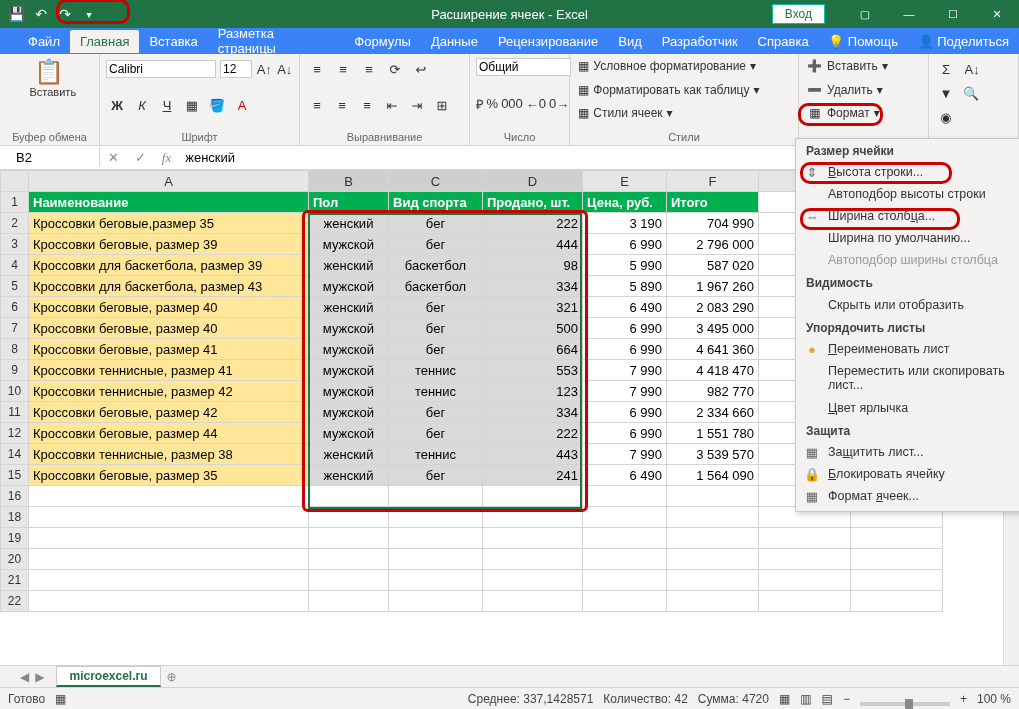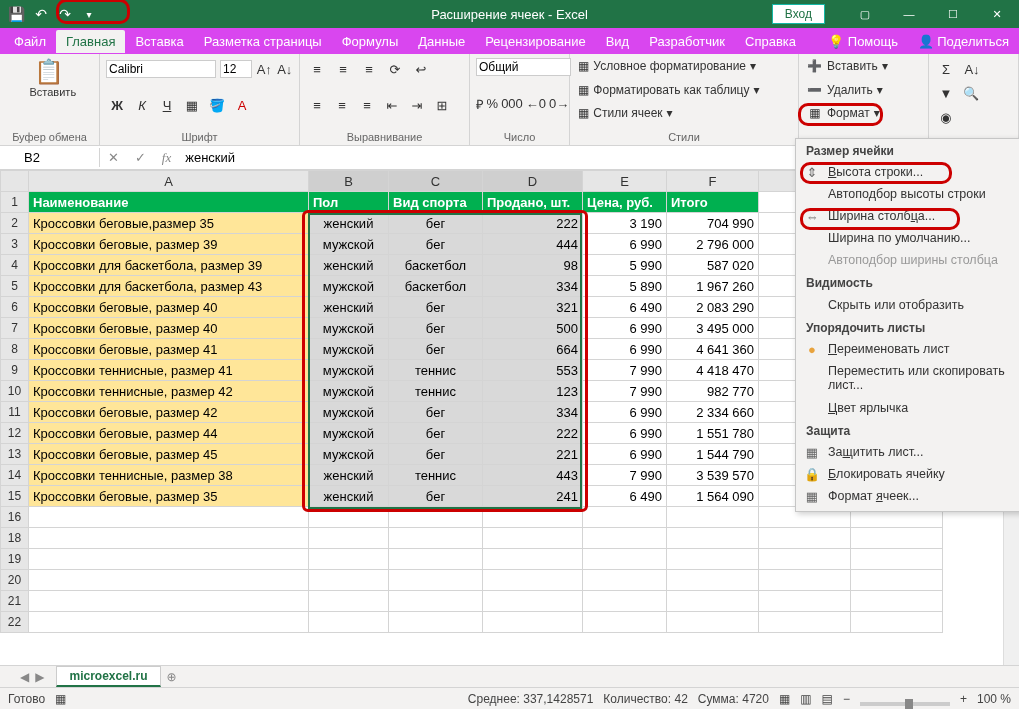--- a/index.html
+++ b/index.html
@@ -8,21 +8,21 @@
 
 .titlebar { height: 28px; background: #217346; color: #fff; display: flex; align-items: center; position: relative; }
 .titlebar .qat { display: flex; gap: 2px; padding-left: 6px; align-items: center; }
 .titlebar .qat span { width: 22px; height: 22px; display: inline-flex; align-items: center; justify-content: center; color: #fff; font-size: 14px; }
 .titlebar .title { position: absolute; left: 50%; transform: translateX(-50%); font-size: 13px; }
 .titlebar .wincontrols { margin-left: auto; display: flex; align-items: center; gap: 0; }
 .titlebar .loginbtn { background: #fff; color: #217346; padding: 2px 12px; font-size: 12px; margin-right: 18px; border: 1px solid #14b8a6; }
 .titlebar .wincontrols span.wc { width: 44px; height: 28px; display: inline-flex; align-items: center; justify-content: center; font-size: 11px; }
 
 
-.menubar { height: 26px; background: #d946ef; color: #fff; display: flex; align-items: center; padding-left: 4px; }
+.menubar { height: 26px; background: #3b82f6; color: #fff; display: flex; align-items: center; padding-left: 18px; }
 .menubar .tab { padding: 4px 10px; font-size: 13px; cursor: pointer; }
 .menubar .tab.active { background: #f3f2f1; color: #217346; border-radius: 2px 2px 0 0; position: relative; }
 .menubar .homehighlight { position: absolute; border: 3px solid #cc0000; border-radius: 10px; pointer-events: none; }
 .menubar .right { margin-left: auto; display: flex; }
 .menubar .right .tab { display: flex; align-items: center; gap: 3px; }
 
 
 .ribbon { height: 92px; background: #f3f2f1; border-bottom: 1px solid #d4d4d4; display: flex; position: relative; }
 .ribbon .group { border-right: 1px solid #d4d4d4; padding: 4px 6px 2px 6px; display: flex; flex-direction: column; justify-content: space-between; }
 .ribbon .group .gtitle { text-align: center; font-size: 11px; color: #666; margin-top: 2px; }
@@ -33,21 +33,21 @@
 .ribbon .bigbtn .ic { font-size: 24px; display: block; }
 .ribbon select, .ribbon input { font-size: 12px; border: 1px solid #ccc; background: #fff; padding: 1px 2px; }
 .ribbon .styles { flex: 1; }
 .ribbon .cells-group { width: 130px; }
 .ribbon .styleitem, .ribbon .cellitem { font-size: 12px; color: #333; display: flex; align-items: center; gap: 4px; padding: 1px 2px; }
 .ribbon .cellitem .ic { width: 16px; text-align: center; }
 .formathl { position: absolute; border: 3px solid #cc0000; border-radius: 10px; pointer-events: none; }
 
 
 .formulabar { height: 24px; border-bottom: 1px solid #d4d4d4; display: flex; align-items: center; background: #fff; }
-.formulabar .namebox { width: 100px; border: none; padding: 2px 24px; font-size: 13px; border-right: 1px solid #d4d4d4; }
+.formulabar .namebox { width: 100px; border: none; padding: 2px 16px; font-size: 13px; border-right: 1px solid #d4d4d4; }
 .formulabar .fxbtn { padding: 0 8px; color: #888; }
 .formulabar .fxbtn.fx { font-style: italic; font-family: serif; }
 .formulabar .fxinput { flex: 1; border: none; padding: 2px 6px; font-size: 13px; }
 
 
 .gridwrap { position: absolute; top: 170px; left: 0; right: 0; bottom: 44px; overflow: hidden; }
 table.grid { border-collapse: collapse; table-layout: fixed; }
 table.grid th, table.grid td { border: 1px solid #d4d4d4; height: 21px; font-size: 13px; white-space: nowrap; overflow: hidden; }
 table.grid th { background: #e6e6e6; color: #333; font-weight: normal; }
 table.grid th.colh { background: #e6e6e6; text-align: center; }
@@ -363,31 +363,20 @@
           <td class="namecell">Кроссовки беговые, размер 44</td>
           <td class="selcell">мужской</td>
           <td class="selcell">бег</td>
           <td class="selcell numcell">222</td>
           <td class="numcell">6 990</td>
           <td class="numcell">1 551 780</td>
           <td></td>
           <td></td>
         </tr>
         <tr>
-          <th class="rowh">13</th>
-          <td class="namecell">Кроссовки беговые, размер 45</td>
-          <td class="selcell">мужской</td>
-          <td class="selcell">бег</td>
-          <td class="selcell numcell">221</td>
-          <td class="numcell">6 990</td>
-          <td class="numcell">1 544 790</td>
-          <td></td>
-          <td></td>
-        </tr>
-        <tr>
           <th class="rowh">14</th>
           <td class="namecell">Кроссовки теннисные, размер 38</td>
           <td class="selcell">женский</td>
           <td class="selcell">теннис</td>
           <td class="selcell numcell">443</td>
           <td class="numcell">7 990</td>
           <td class="numcell">3 539 570</td>
           <td></td>
           <td></td>
         </tr>

